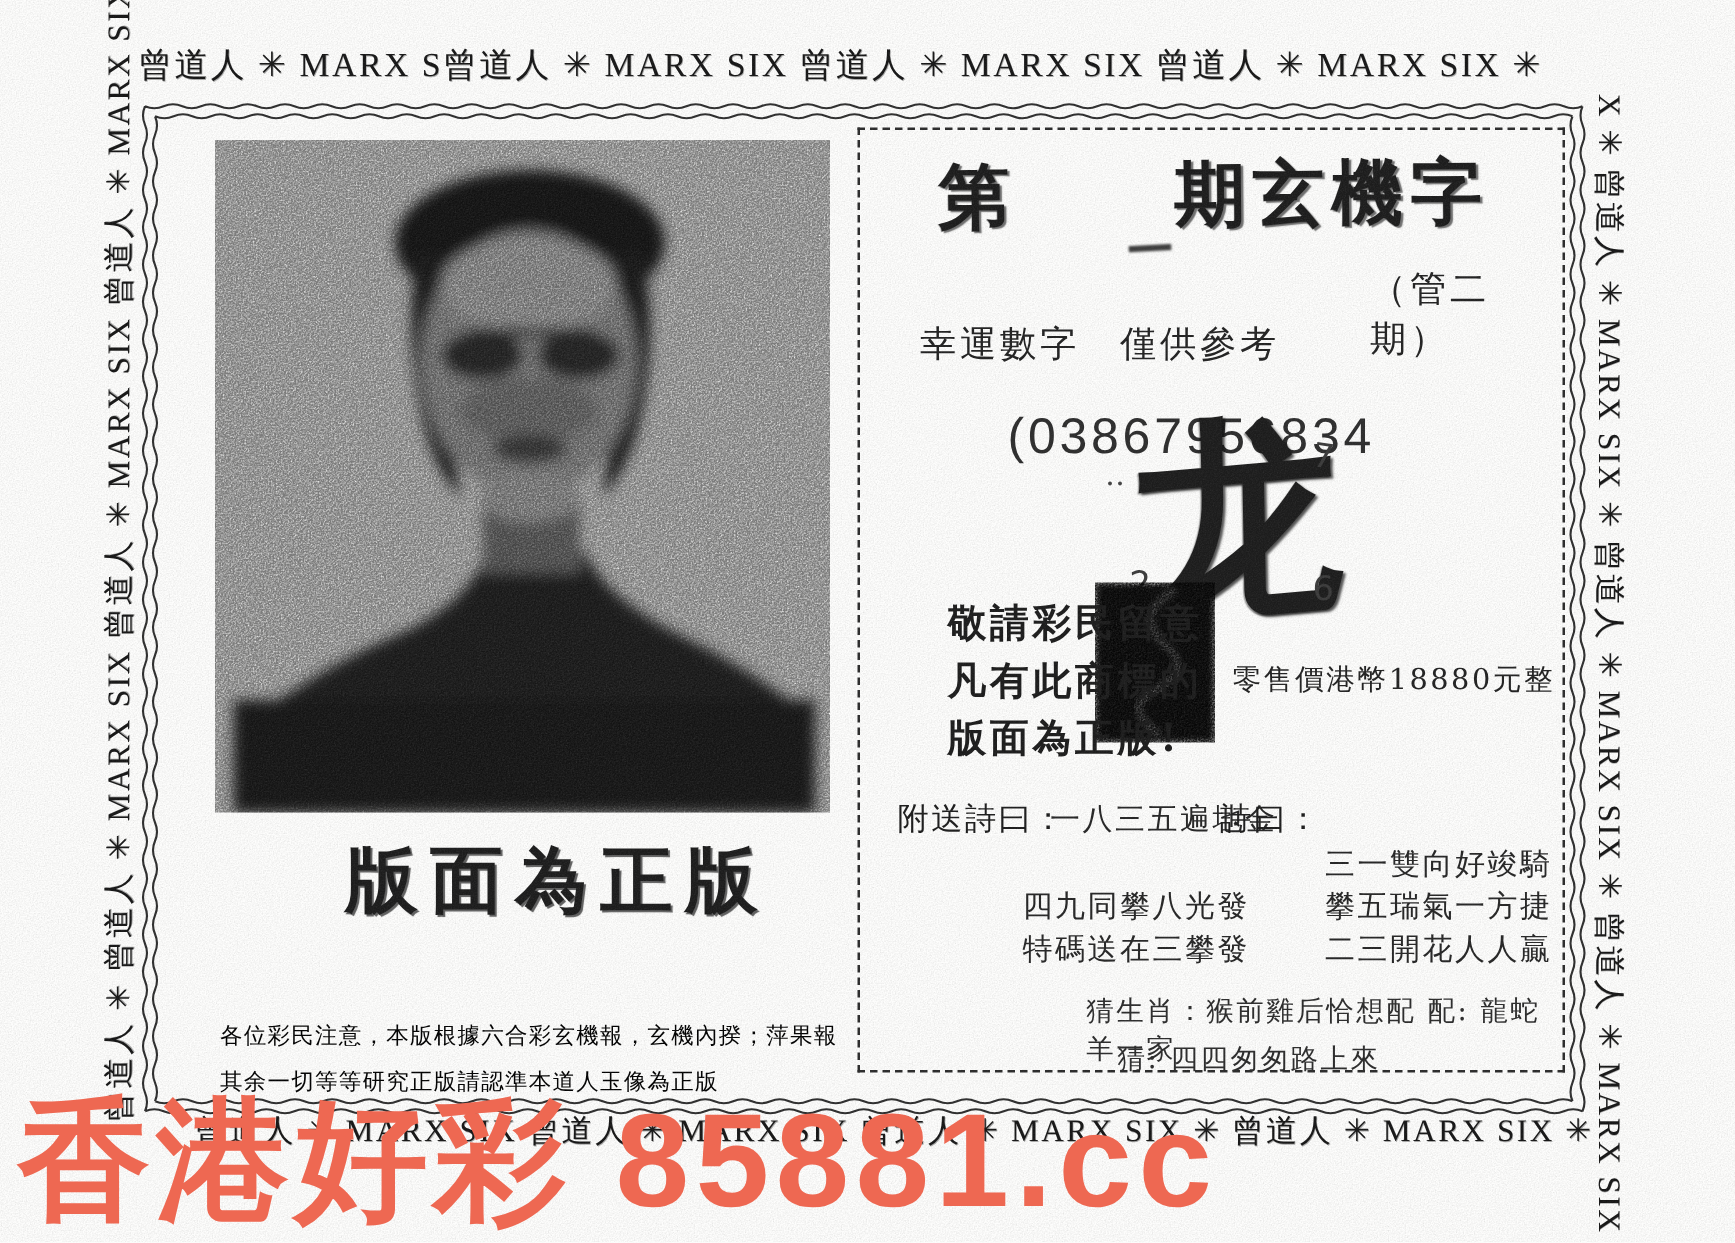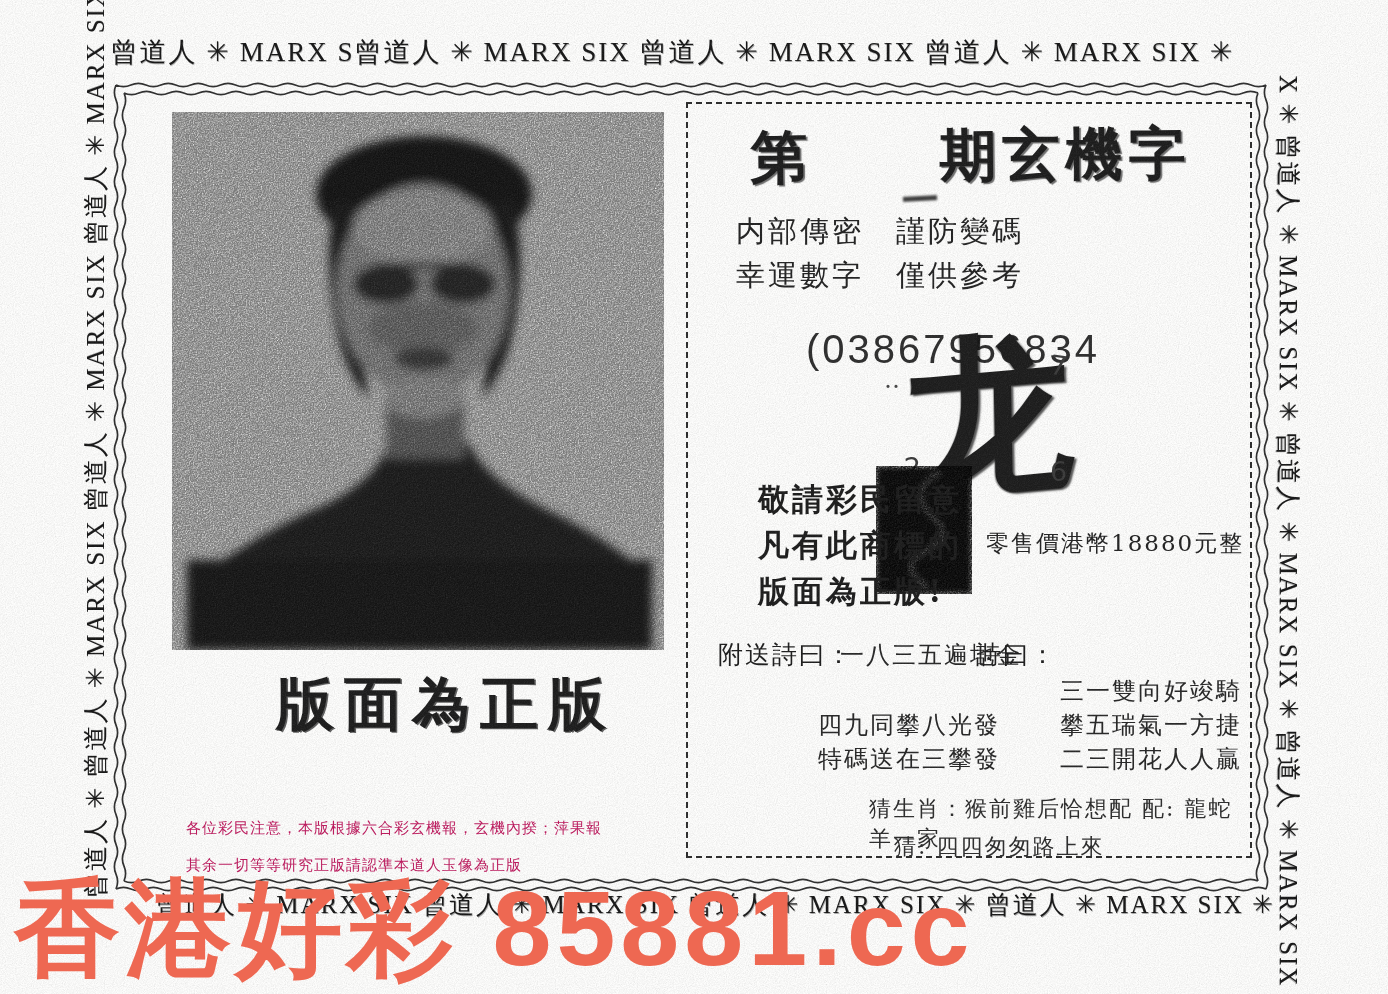--- a/index.html
+++ b/index.html
@@ -19,22 +19,22 @@
   }
   .border-strip.vert{font-size:25px;}
   
   .photo-frame{left:172px;top:112px;width:492px;height:538px;}
   .caption{
     left:236px;top:666px;width:420px;text-align:center;
     font-size:58px;font-weight:900;letter-spacing:10px;
     text-shadow:1.6px 1.2px 0.6px rgba(10,10,10,.65);
   }
   .footnote{
-    left:186px;top:810px;width:520px;
-    font-size:15px;line-height:37px;letter-spacing:1px;color:#be185d;
+    left:176px;top:810px;width:520px;
+    font-size:18px;line-height:37px;letter-spacing:1px;color:#000000;
   }
   
   .panel{
     left:686px;top:102px;width:566px;height:756px;
     border:2px dashed #2b2b2b;box-sizing:border-box;
   }
   .panel-title{
     left:30px;top:14px;width:506px;text-align:center;
     font-size:57px;font-weight:900;letter-spacing:6px;
     text-shadow:1.8px 1.5px 1px rgba(15,15,15,.6), -0.5px 0.5px 0 rgba(15,15,15,.3);
@@ -118,21 +118,21 @@
 </svg>
 
 <div class="abs caption">版面為正版</div>
 <div class="abs footnote" style="top:810px;">各位彩民注意，本版根據六合彩玄機報，玄機內揆；萍果報</div>
 <div class="abs footnote" style="top:847px;">其余一切等等研究正版請認準本道人玉像為正版</div>
 
 <div class="abs panel">
   <div class="abs panel-title">第　　期玄機字</div>
   <div class="abs" style="left:215px;top:92px;width:34px;height:5px;background:#3c3c3c;filter:blur(1px);transform:rotate(-3deg);"></div>
 
-  <div class="abs type-line" style="left:48px;top:108px;">内部傳密　謹防變碼</div>
+  <div class="abs type-line" style="left:408px;top:108px;">（管二期）</div>
   <div class="abs type-line" style="left:48px;top:152px;">幸運數字　僅供參考</div>
 
   <div class="abs phone" style="left:118px;top:196px;">(03867956834</div>
 
   <div class="abs" style="left:196px;top:262px;font-size:24px;color:#444;letter-spacing:4px;">‥</div>
   <div class="abs zodiac" style="left:218px;top:226px;">龙</div>
   <div class="abs hand-num" style="left:362px;top:246px;">7</div>
   <div class="abs hand-num" style="left:216px;top:348px;transform:rotate(-4deg);">2</div>
   <div class="abs hand-num" style="left:362px;top:352px;transform:none;">6</div>
 

